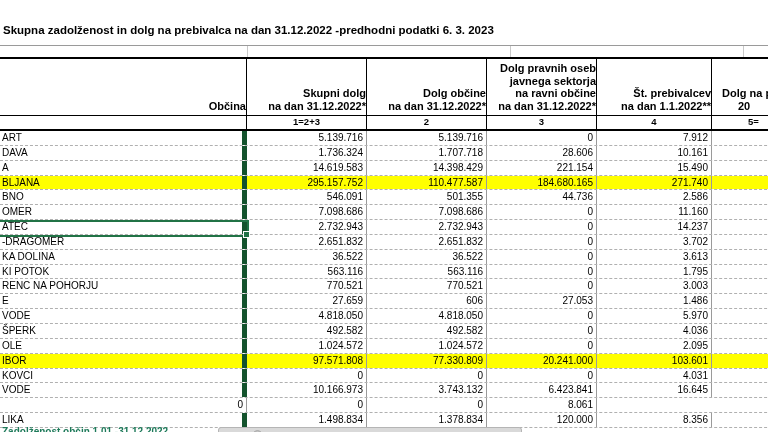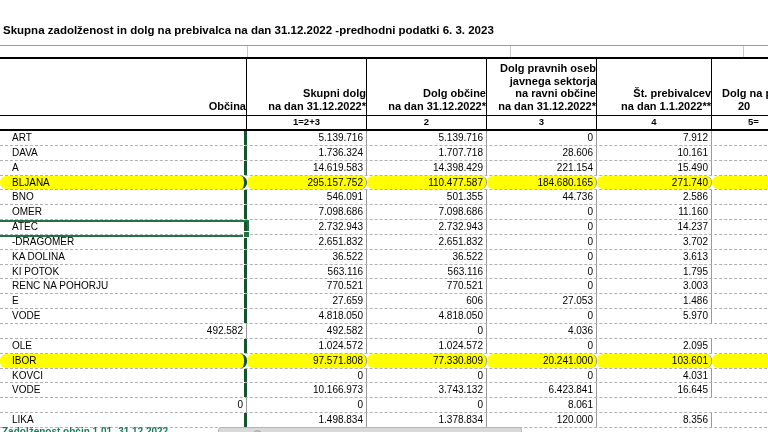--- a/index.html
+++ b/index.html
@@ -36,27 +36,27 @@
   .frow{border-bottom:2px solid #000;}
   .fcell{
     height:13px;box-sizing:border-box;border-right:1px solid #000;
     font-size:9.5px;font-weight:bold;text-align:center;line-height:12px;background:#fff;
   }
   .fcell.lastcol{text-align:left;padding-left:36px;}
 
   
   .tbody{position:relative;}
   .trow{height:14.85px;box-sizing:border-box;border-bottom:1px dashed #b0b0b0;}
-  .trow.hl .cell{background:#ffff00;border-radius:6px;}
+  .trow.hl .cell{background:#ffff00;}
   .cell{
     box-sizing:border-box;height:100%;border-right:1px solid #9a9a9a;
     font-size:10px;color:#000;line-height:13.5px;white-space:nowrap;overflow:hidden;
     background:#fff;
   }
-  .cell.name{padding-left:12px;border-right:3px solid #14532d;}
+  .cell.name{padding-left:2px;border-right:5px solid #14532d;}
   .cell.num{text-align:right;padding-right:3px;}
   .cell.lastcol{border-right:none;}
 
   
   .sel{
     position:absolute;left:-4px;top:88.5px;width:253px;height:17.5px;
     border:2px solid #217346;box-sizing:border-box;pointer-events:auto;z-index:6;
   }
   .sel .handle{
     position:absolute;right:-3px;bottom:-3px;width:5px;height:5px;
@@ -226,20 +226,21 @@
       </div>
       <div class="grid trow">
         <div class="cell name">VODE</div>
         <div class="cell num">4.818.050</div>
         <div class="cell num">4.818.050</div>
         <div class="cell num">0</div>
         <div class="cell num">5.970</div>
         <div class="cell lastcol"></div>
       </div>
       <div class="grid trow">
+        <div class="cell name">ŠPERK</div>
         <div class="cell num">492.582</div>
         <div class="cell num">492.582</div>
         <div class="cell num">0</div>
         <div class="cell num">4.036</div>
         <div class="cell lastcol"></div>
       </div>
       <div class="grid trow">
         <div class="cell name">OLE</div>
         <div class="cell num">1.024.572</div>
         <div class="cell num">1.024.572</div>

